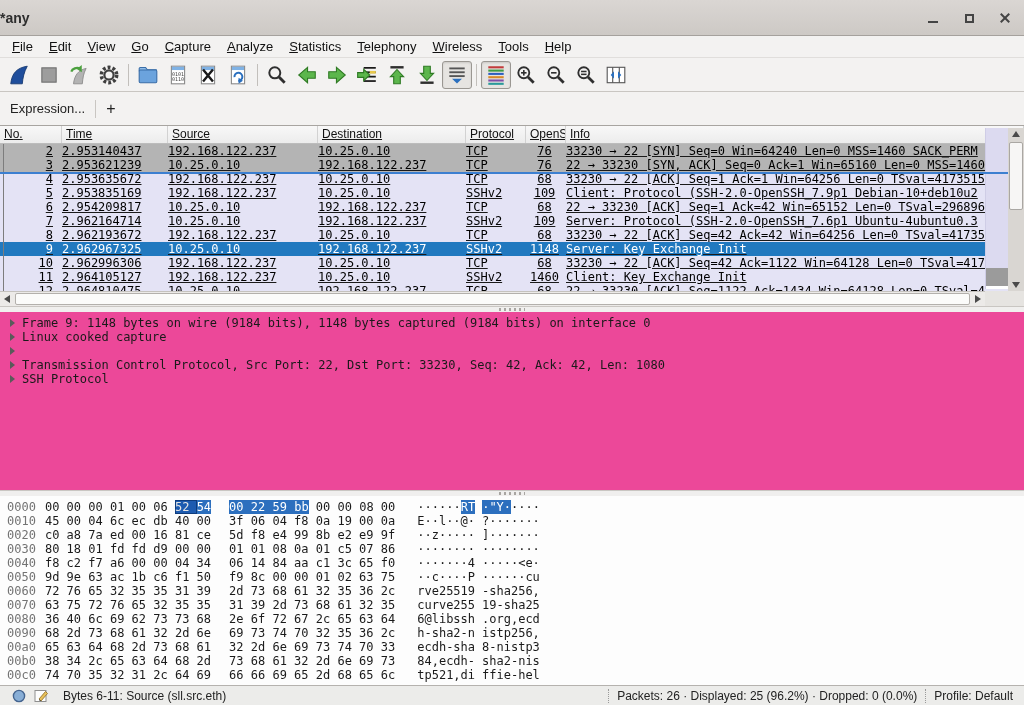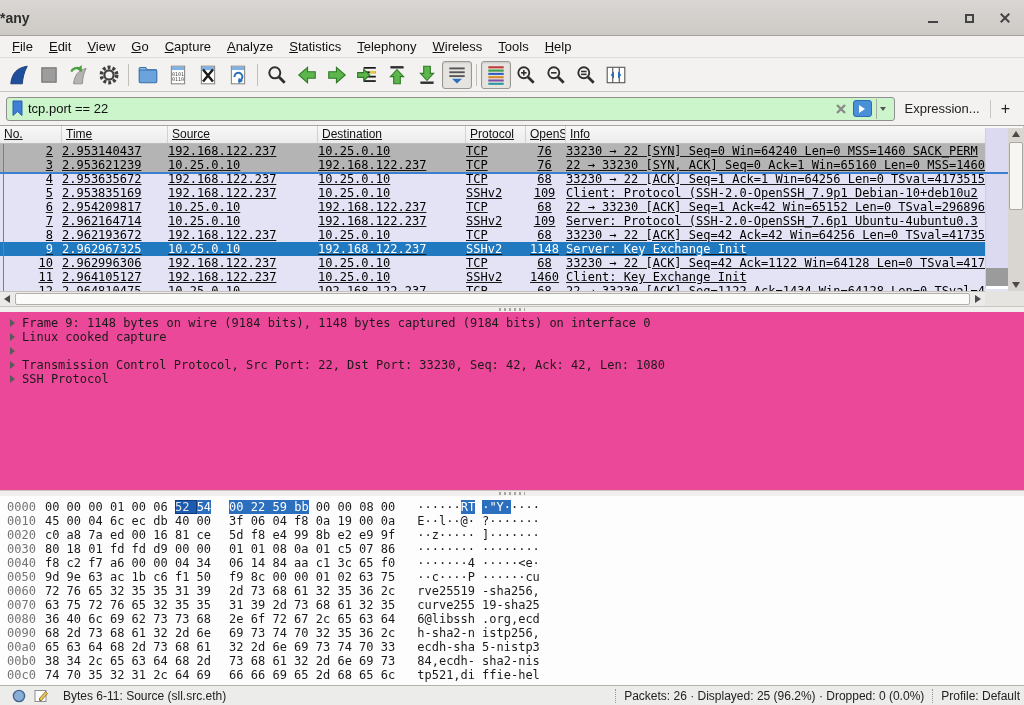--- a/index.html
+++ b/index.html
@@ -96,21 +96,21 @@
   .hl { background:var(--hex-highlight,#2c6fbe); color:#fff; }
   .hl-anchor { background:#1d5bb0; box-shadow:inset 0 0 0 1px #0e3c7d; color:#e5e5e5; }
 
   
   .statusbar { position:absolute; left:0; right:0; bottom:0; height:20px; background:#ececea; border-top:1px solid #b5b2ae;
                display:flex; align-items:center; font-size:12px; color:#222; }
   .st-icons { display:flex; align-items:center; gap:8px; margin:0 14px 0 12px; }
   .st-field { flex:1; overflow:hidden; white-space:nowrap; }
   .st-sep { width:1px; height:14px; border-left:1px dotted #9a9a9a; margin:0 8px; }
   .st-packets { white-space:nowrap; }
-  .st-profile { white-space:nowrap; margin-right:4px; }
+  .st-profile { white-space:nowrap; margin-right:11px; }
 </style>
 </head>
 <body>
 
 <div class="titlebar">
   <span class="win-title">*any</span>
   <div class="win-controls">
     <div class="win-btn">
         <span class="ic-min"></span>
       </div>
@@ -283,37 +283,20 @@
         <rect x="2" y="3" width="16" height="14" fill="#fff" stroke="#555"></rect>
         <line x1="7" y1="3" x2="7" y2="17" stroke="#555"></line>
         <line x1="13" y1="3" x2="13" y2="17" stroke="#555"></line>
         <path d="M8.2 6.5 L5.2 10 L8.2 13.5 Z" fill="#2a6fbe"></path>
         <path d="M11.8 6.5 L14.8 10 L11.8 13.5 Z" fill="#2a6fbe"></path>
       </svg>
     </div>
   </div>
 
 <div class="filterbar">
-  <div class="filter-field">
-    <svg width="13" height="17" viewBox="0 0 13 17">
-        <path d="M2 1 L11 1 L11 15.5 L6.5 11.5 L2 15.5 Z" fill="#3f7fd6" stroke="#2a5fae"></path>
-      </svg>
-    <input class="filter-input" value="tcp.port == 22" style="">
-    <div class="f-clear">
-      <svg width="12" height="12" viewBox="0 0 12 12">
-          <path d="M2 2 L10 10 M10 2 L2 10" stroke="#8a8a8a" stroke-width="2.4"></path>
-        </svg>
-    </div>
-    <div class="f-apply">
-        <span class="arr"></span>
-      </div>
-    <div class="f-caret">
-        <span class="c"></span>
-      </div>
-  </div>
   <span class="expr-label">Expression...</span>
   <span class="plus-btn">+</span>
 </div>
 
 <div class="list-area">
   <div class="pl-header" id="pl-header">
       <div class="hc">No.</div>
       <div class="hc">Time</div>
       <div class="hc">Source</div>
       <div class="hc">Destination</div>
@@ -483,21 +466,21 @@
     <div class="hx-row"><span class="hx-off">0000</span><span class="hx-g1">00 00 00 01 00 06 <span class="hl-anchor">52 </span><span class="hl">54</span></span><span class="hx-g2"><span class="hl">00 </span><span class="hl">22 </span><span class="hl">59 </span><span class="hl">bb</span> 00 00 08 00</span><span class="hx-a1">······<span class="hl">R</span><span class="hl">T</span></span><span class="hx-a2"><span class="hl">·</span><span class="hl">"</span><span class="hl">Y</span><span class="hl">·</span>····</span></div>
     <div class="hx-row"><span class="hx-off">0010</span><span class="hx-g1">45 00 04 6c ec db 40 00</span><span class="hx-g2">3f 06 04 f8 0a 19 00 0a</span><span class="hx-a1">E··l··@·</span><span class="hx-a2">?·······</span></div>
     <div class="hx-row"><span class="hx-off">0020</span><span class="hx-g1">c0 a8 7a ed 00 16 81 ce</span><span class="hx-g2">5d f8 e4 99 8b e2 e9 9f</span><span class="hx-a1">··z·····</span><span class="hx-a2">]·······</span></div>
     <div class="hx-row"><span class="hx-off">0030</span><span class="hx-g1">80 18 01 fd fd d9 00 00</span><span class="hx-g2">01 01 08 0a 01 c5 07 86</span><span class="hx-a1">········</span><span class="hx-a2">········</span></div>
     <div class="hx-row"><span class="hx-off">0040</span><span class="hx-g1">f8 c2 f7 a6 00 00 04 34</span><span class="hx-g2">06 14 84 aa c1 3c 65 f0</span><span class="hx-a1">·······4</span><span class="hx-a2">·····&lt;e·</span></div>
     <div class="hx-row"><span class="hx-off">0050</span><span class="hx-g1">9d 9e 63 ac 1b c6 f1 50</span><span class="hx-g2">f9 8c 00 00 01 02 63 75</span><span class="hx-a1">··c····P</span><span class="hx-a2">······cu</span></div>
     <div class="hx-row"><span class="hx-off">0060</span><span class="hx-g1">72 76 65 32 35 35 31 39</span><span class="hx-g2">2d 73 68 61 32 35 36 2c</span><span class="hx-a1">rve25519</span><span class="hx-a2">-sha256,</span></div>
     <div class="hx-row"><span class="hx-off">0070</span><span class="hx-g1">63 75 72 76 65 32 35 35</span><span class="hx-g2">31 39 2d 73 68 61 32 35</span><span class="hx-a1">curve255</span><span class="hx-a2">19-sha25</span></div>
     <div class="hx-row"><span class="hx-off">0080</span><span class="hx-g1">36 40 6c 69 62 73 73 68</span><span class="hx-g2">2e 6f 72 67 2c 65 63 64</span><span class="hx-a1">6@libssh</span><span class="hx-a2">.org,ecd</span></div>
     <div class="hx-row"><span class="hx-off">0090</span><span class="hx-g1">68 2d 73 68 61 32 2d 6e</span><span class="hx-g2">69 73 74 70 32 35 36 2c</span><span class="hx-a1">h-sha2-n</span><span class="hx-a2">istp256,</span></div>
-    <div class="hx-row"><span class="hx-off">00a0</span><span class="hx-g1">65 63 64 68 2d 73 68 61</span><span class="hx-g2">32 2d 6e 69 73 74 70 33</span><span class="hx-a1">ecdh-sha</span><span class="hx-a2">5-nistp3</span></div>
+    <div class="hx-row"><span class="hx-off">00a0</span><span class="hx-g1">65 63 64 68 2d 73 68 61</span><span class="hx-g2">32 2d 6e 69 73 74 70 33</span><span class="hx-a1">ecdh-sha</span><span class="hx-a2">8-nistp3</span></div>
     <div class="hx-row"><span class="hx-off">00b0</span><span class="hx-g1">38 34 2c 65 63 64 68 2d</span><span class="hx-g2">73 68 61 32 2d 6e 69 73</span><span class="hx-a1">84,ecdh-</span><span class="hx-a2">sha2-nis</span></div>
     <div class="hx-row"><span class="hx-off">00c0</span><span class="hx-g1">74 70 35 32 31 2c 64 69</span><span class="hx-g2">66 66 69 65 2d 68 65 6c</span><span class="hx-a1">tp521,di</span><span class="hx-a2">ffie-hel</span></div>
   </div>
 
 <div class="statusbar">
   <div class="st-icons">
     <svg width="14" height="14" viewBox="0 0 14 14">
         <circle cx="7" cy="7" r="5.6" fill="#88aed6" stroke="#44648f" stroke-width="1.4"></circle>
       </svg>
     <svg width="15" height="15" viewBox="0 0 15 15">

